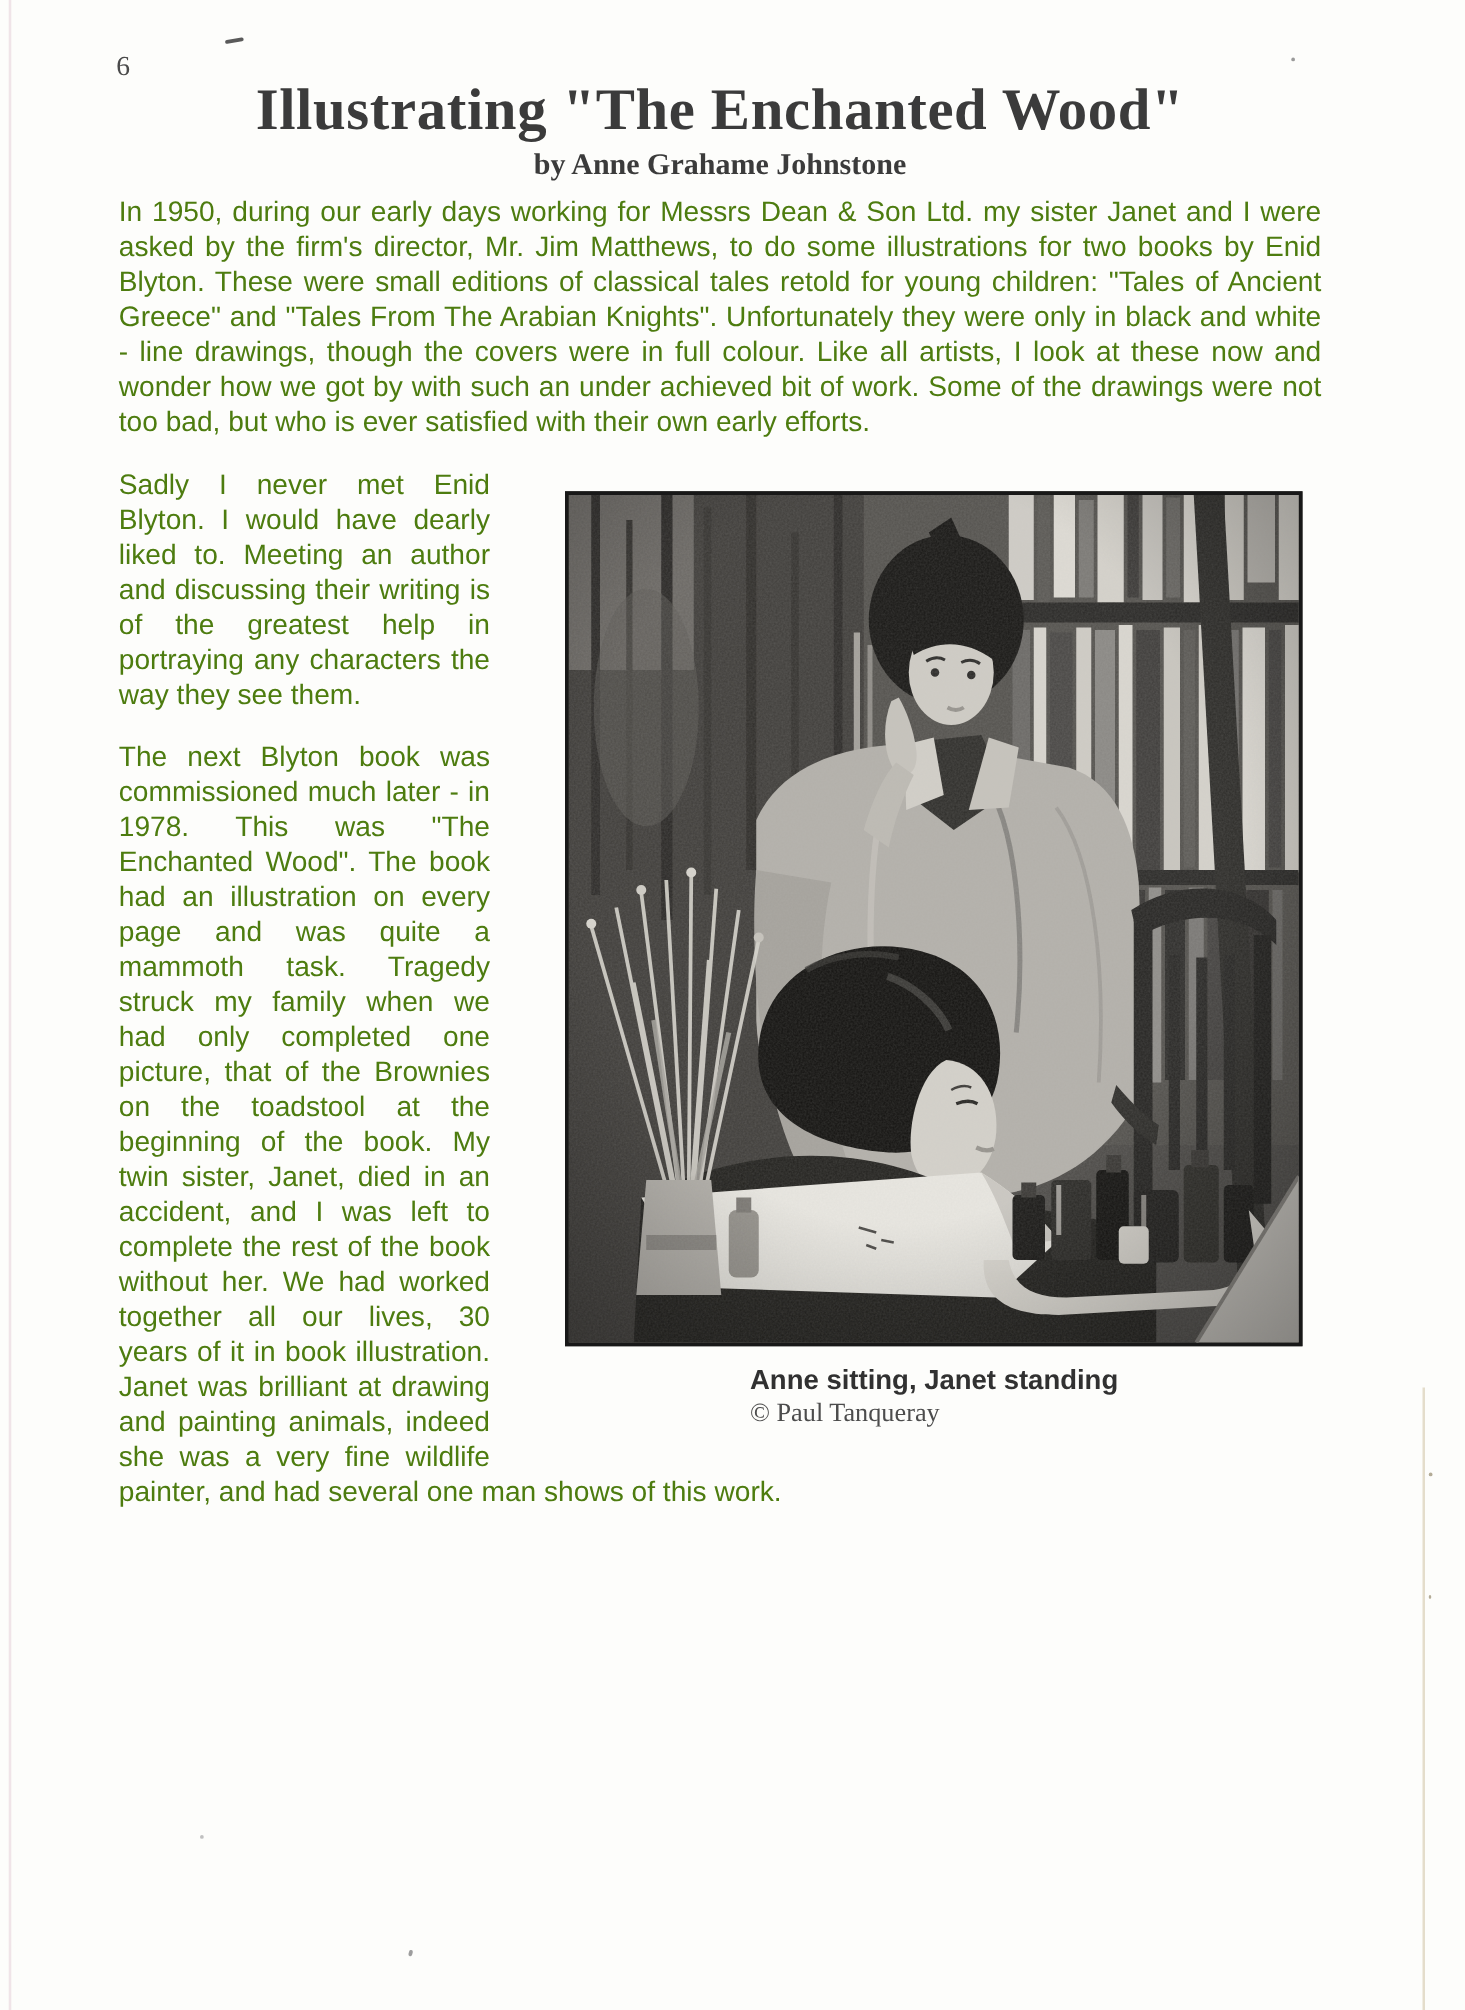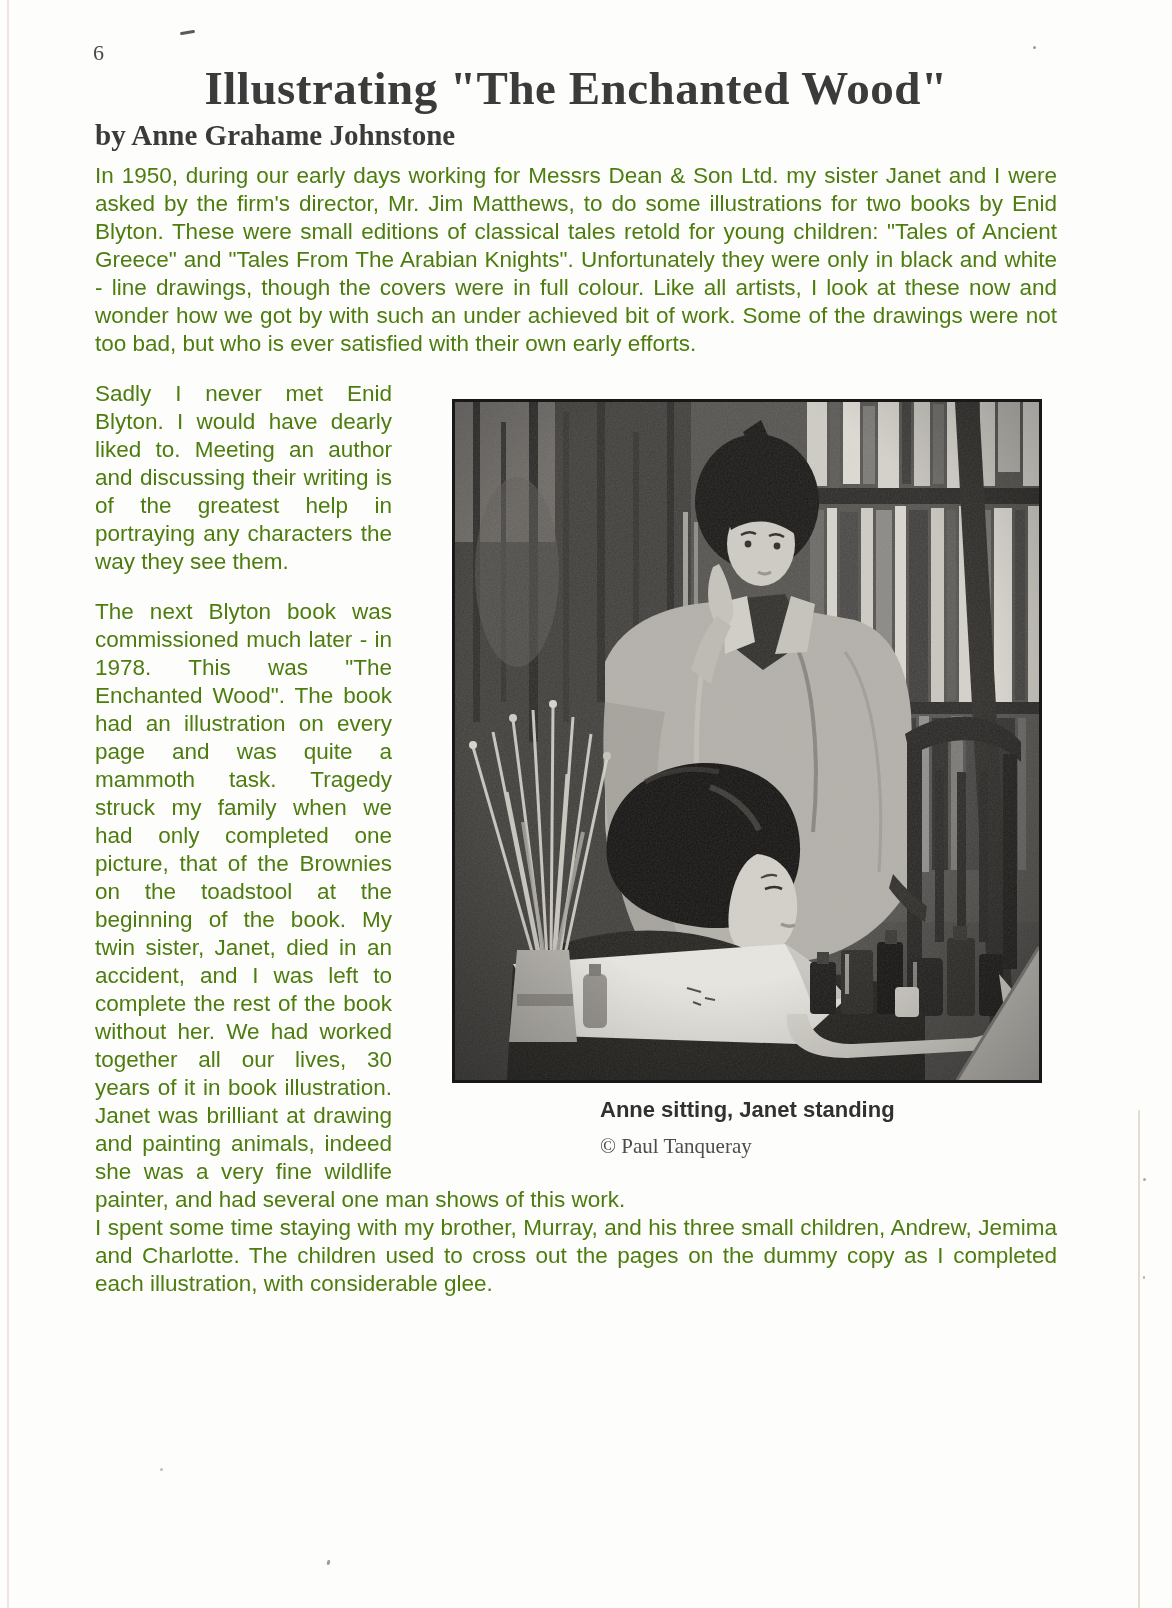--- a/index.html
+++ b/index.html
@@ -3,33 +3,33 @@
 <meta charset="utf-8">
 <style>
   html,body{margin:0;padding:0;background:#ffffff;}
   .page{position:relative;width:1172px;height:1608px;background:#fdfdfb;overflow:hidden;
         font-family:"Liberation Sans",sans-serif;color:#414141;}
   .page-num{position:absolute;left:93px;top:40px;font-family:"Liberation Serif",serif;
         font-size:22px;color:#4a4a4a;}
   .content{position:absolute;left:95px;top:0;width:962px;padding-top:64px;}
   h1.title{margin:0;text-align:center;font-family:"Liberation Serif",serif;font-weight:bold;
         font-size:47px;letter-spacing:0.5px;color:#3b3b3b;line-height:1.05;}
-  h2.byline{margin:6px 0 0 0;font-family:"Liberation Serif",serif;
-        font-weight:bold;font-size:29px;color:#3b3b3b;}
+  h2.byline{margin:6px 0 0 0;text-align:center;font-family:"Liberation Serif",serif;
+        font-weight:bold;font-size:24px;color:#3b3b3b;}
   .article{margin-top:10px;}
   .article p{margin:0;font-size:22.5px;line-height:28px;text-align:justify;color:#4d7c0f;}
   .article p + p, .flow p + p{margin-top:22px;}
   .flow{margin-top:22px;}
   .flow::after{content:"";display:block;clear:both;}
   .flow p:first-of-type{margin-top:0;}
   figure.photo-fig{float:right;width:590px;margin:4px 0 8px 45px;padding:15px;}
   .photo-frame{width:584px;height:678px;border:3px solid #181818;background:#4e4c49;line-height:0;}
   figcaption{margin-top:14px;padding-left:148px;line-height:1.15;}
   .cap-title{font-family:"Liberation Sans",sans-serif;font-weight:bold;font-size:22px;color:#313131;}
-  .cap-credit{font-family:"Liberation Serif",serif;font-size:21px;color:#4c4c4c;margin-top:11px;}
+  .cap-credit{font-family:"Liberation Serif",serif;font-size:21px;color:#4c4c4c;margin-top:1px;}
   .tail{margin-top:22px;}
   
   .scanline-left{position:absolute;left:7px;top:0;width:2px;height:1608px;background:#ead9e0;opacity:.7;}
   .scanline-right{position:absolute;left:1138px;top:1110px;width:2px;height:498px;background:#ddd5bf;opacity:.8;}
   .dash-top{position:absolute;left:180px;top:31px;width:15px;height:3px;background:#5a5a5a;
         border-radius:2px;transform:rotate(-10deg);}
   .dot{position:absolute;border-radius:50%;}
   .dot-a{left:1033px;top:46px;width:3px;height:3px;background:#9a9a9a;}
   .dot-b{left:1143px;top:1178px;width:3px;height:3px;background:#b3ab96;}
   .dot-c{left:1143px;top:1276px;width:2px;height:3px;background:#b3ab96;}
@@ -246,19 +246,18 @@
           <figcaption>
             <div class="cap-title">Anne sitting, Janet standing</div>
             <div class="cap-credit">© Paul Tanqueray</div>
           </figcaption>
         </figure>
 
         <p>Sadly I never met Enid Blyton. I would have dearly liked to. Meeting an author and discussing their writing is of the greatest help in portraying any characters the way they see them.</p>
         <p>The next Blyton book was commissioned much later - in 1978. This was "The Enchanted Wood". The book had an illustration on every page and was quite a mammoth task. Tragedy struck my family when we had only completed one picture, that of the Brownies on the toadstool at the beginning of the book. My twin sister, Janet, died in an accident, and I was left to complete the rest of the book without her. We had worked together all our lives, 30 years of it in book illustration. Janet was brilliant at drawing and painting animals, indeed she was a very fine wildlife painter, and had several one man shows of this work.</p>
       </div>
 
-      <p class="tail">I spent some time staying with my brother, Murray, and his three small children, Andrew, Jemima and Charlotte. The children used to cross out the pages on the dummy copy as I completed each illustration, with considerable glee.</p>
     </div>
   </div>
 
   <div class="scanline-left"></div>
   <div class="scanline-right"></div>
 </div>
 
 </body></html>

